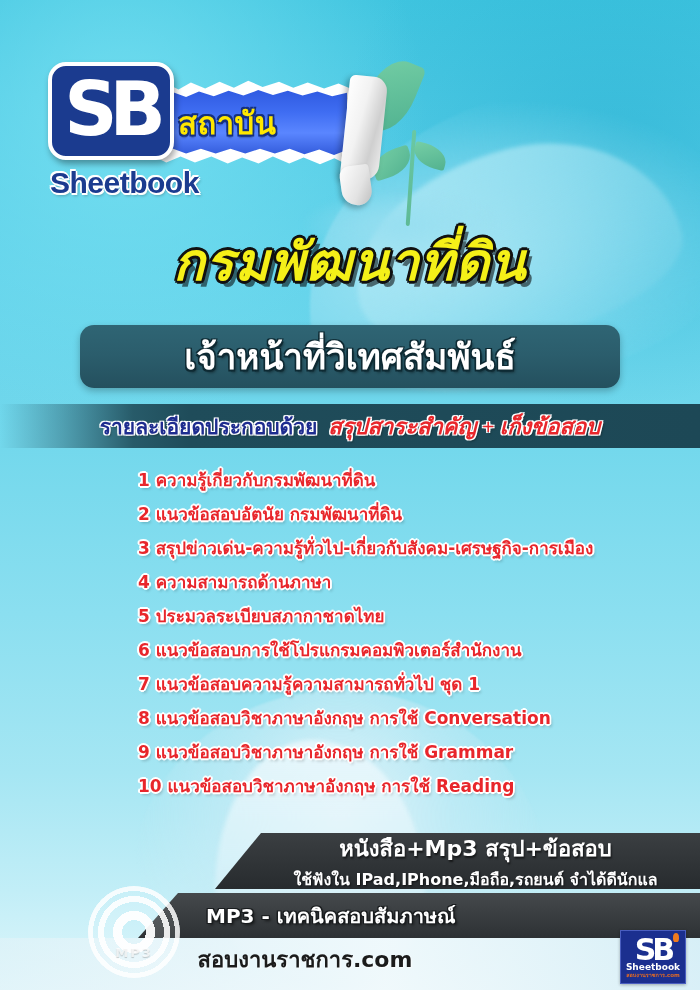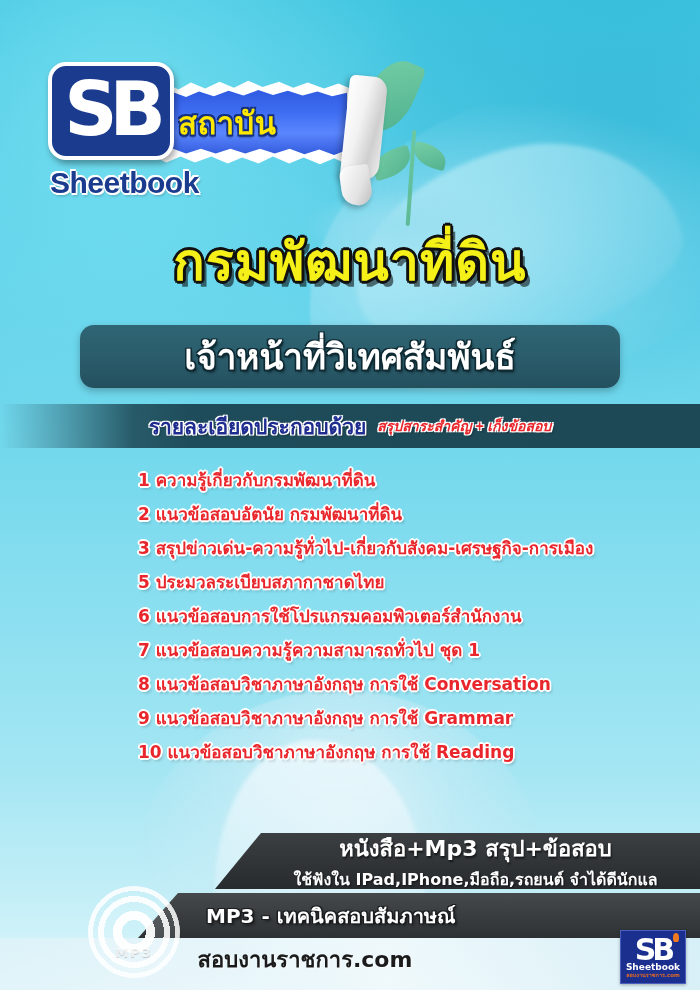--- a/index.html
+++ b/index.html
@@ -175,21 +175,21 @@
                 1.6px 1.6px 0 #fff,-1.6px -1.6px 0 #fff,2px 3px 3px rgba(0,0,0,.25);
     letter-spacing:-.5px;
     z-index:5;
   }
 
   
   .main-title {
     position:absolute; left:0; right:0; top:236px;
     text-align:center;
     font-family:"DejaVu Sans", sans-serif;
-    font-size:52px; font-weight:bold; 
+    font-size:52px; font-weight:bold; font-style:italic;
     color:#f5f018;
     letter-spacing:1px;
     line-height:1;
     text-shadow:
       -2px -2px 0 #111, 2px -2px 0 #111, -2px 2px 0 #111, 2px 2px 0 #111,
       -3px 0 0 #111, 3px 0 0 #111, 0 -3px 0 #111, 0 3px 0 #111,
       5px 6px 0 rgba(0,0,0,.55);
     white-space:nowrap;
   }
 
@@ -223,22 +223,22 @@
     display:flex; align-items:center; justify-content:center;
   }
   .details-bar .d-plain {
     font-family:"DejaVu Sans", sans-serif;
     font-size:21px; font-weight:bold; color:#1e2c8f;
     text-shadow:-1.3px -1.3px 0 #fff,1.3px -1.3px 0 #fff,-1.3px 1.3px 0 #fff,1.3px 1.3px 0 #fff,
                 0 0 2px #fff, 2px 2px 2px rgba(0,0,0,.35);
     white-space:nowrap;
   }
   .details-bar .d-hi {
-    font-family:Liberation Sans, sans-serif;
-    font-size:14px; font-weight:bold; font-style:italic; color:#e8262b;
+    font-family:Liberation Serif, serif;
+    font-size:22px; font-weight:bold; font-style:italic; color:#e8262b;
     margin-left:11px;
     text-shadow:-1.3px -1.3px 0 #fff,1.3px -1.3px 0 #fff,-1.3px 1.3px 0 #fff,1.3px 1.3px 0 #fff,
                 0 0 2px #fff, 2px 2px 2px rgba(0,0,0,.35);
     white-space:nowrap;
   }
 
   
   .contents {
     position:absolute; left:138px; top:463px; right:14px;
   }
@@ -400,20 +400,21 @@
 
   <div class="details-bar">
     <span class="d-plain">รายละเอียดประกอบด้วย</span>
     <span class="d-hi">สรุปสาระสำคัญ + เก็งข้อสอบ</span>
   </div>
 
   <div class="contents">
     <div class="c-item">1 ความรู้เกี่ยวกับกรมพัฒนาที่ดิน</div>
     <div class="c-item">2 แนวข้อสอบอัตนัย กรมพัฒนาที่ดิน</div>
     <div class="c-item">3 สรุปข่าวเด่น-ความรู้ทั่วไป-เกี่ยวกับสังคม-เศรษฐกิจ-การเมือง</div>
+    <div class="c-item">4 ความสามารถด้านภาษา</div>
     <div class="c-item">5 ประมวลระเบียบสภากาชาดไทย</div>
     <div class="c-item">6 แนวข้อสอบการใช้โปรแกรมคอมพิวเตอร์สำนักงาน</div>
     <div class="c-item">7 แนวข้อสอบความรู้ความสามารถทั่วไป ชุด 1</div>
     <div class="c-item">8 แนวข้อสอบวิชาภาษาอังกฤษ การใช้ Conversation</div>
     <div class="c-item">9 แนวข้อสอบวิชาภาษาอังกฤษ การใช้ Grammar</div>
     <div class="c-item">10 แนวข้อสอบวิชาภาษาอังกฤษ การใช้ Reading</div>
   </div>
 
   <div class="promo-banner">
     <div class="promo-line1">หนังสือ+Mp3 สรุป+ข้อสอบ</div>

